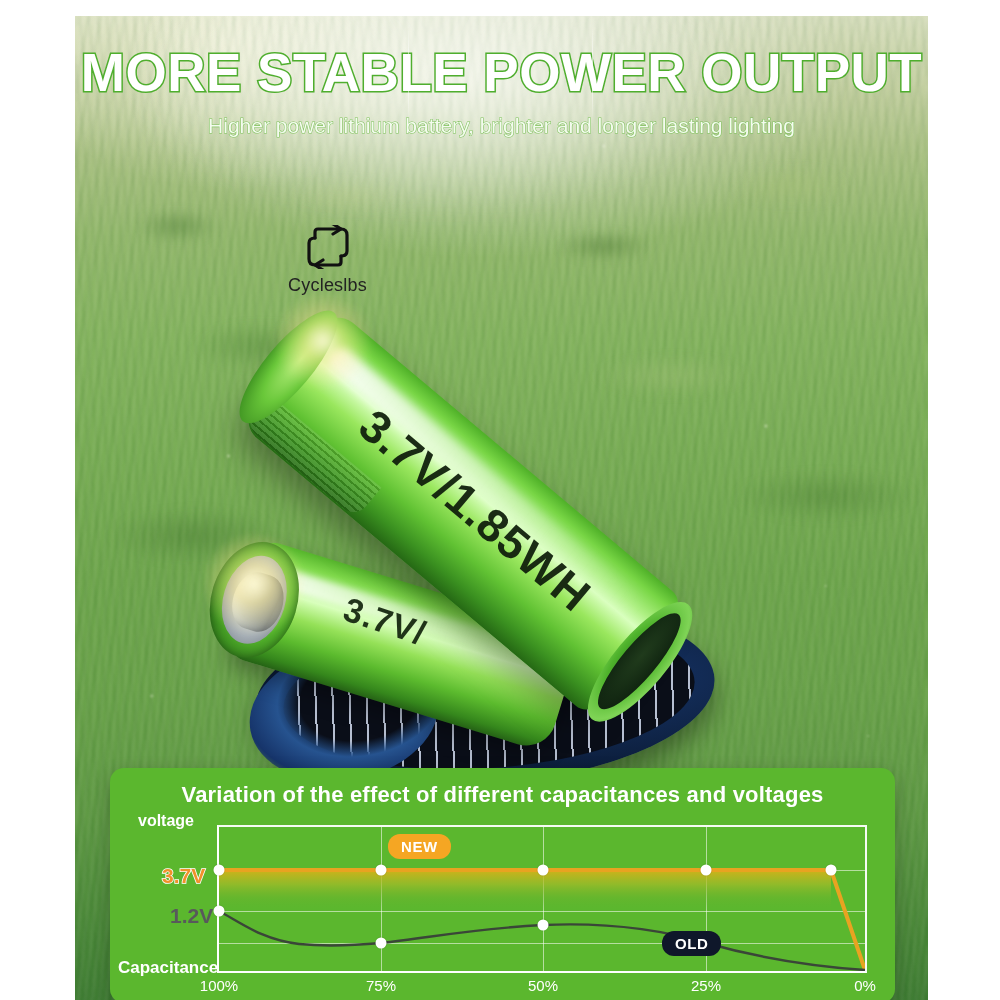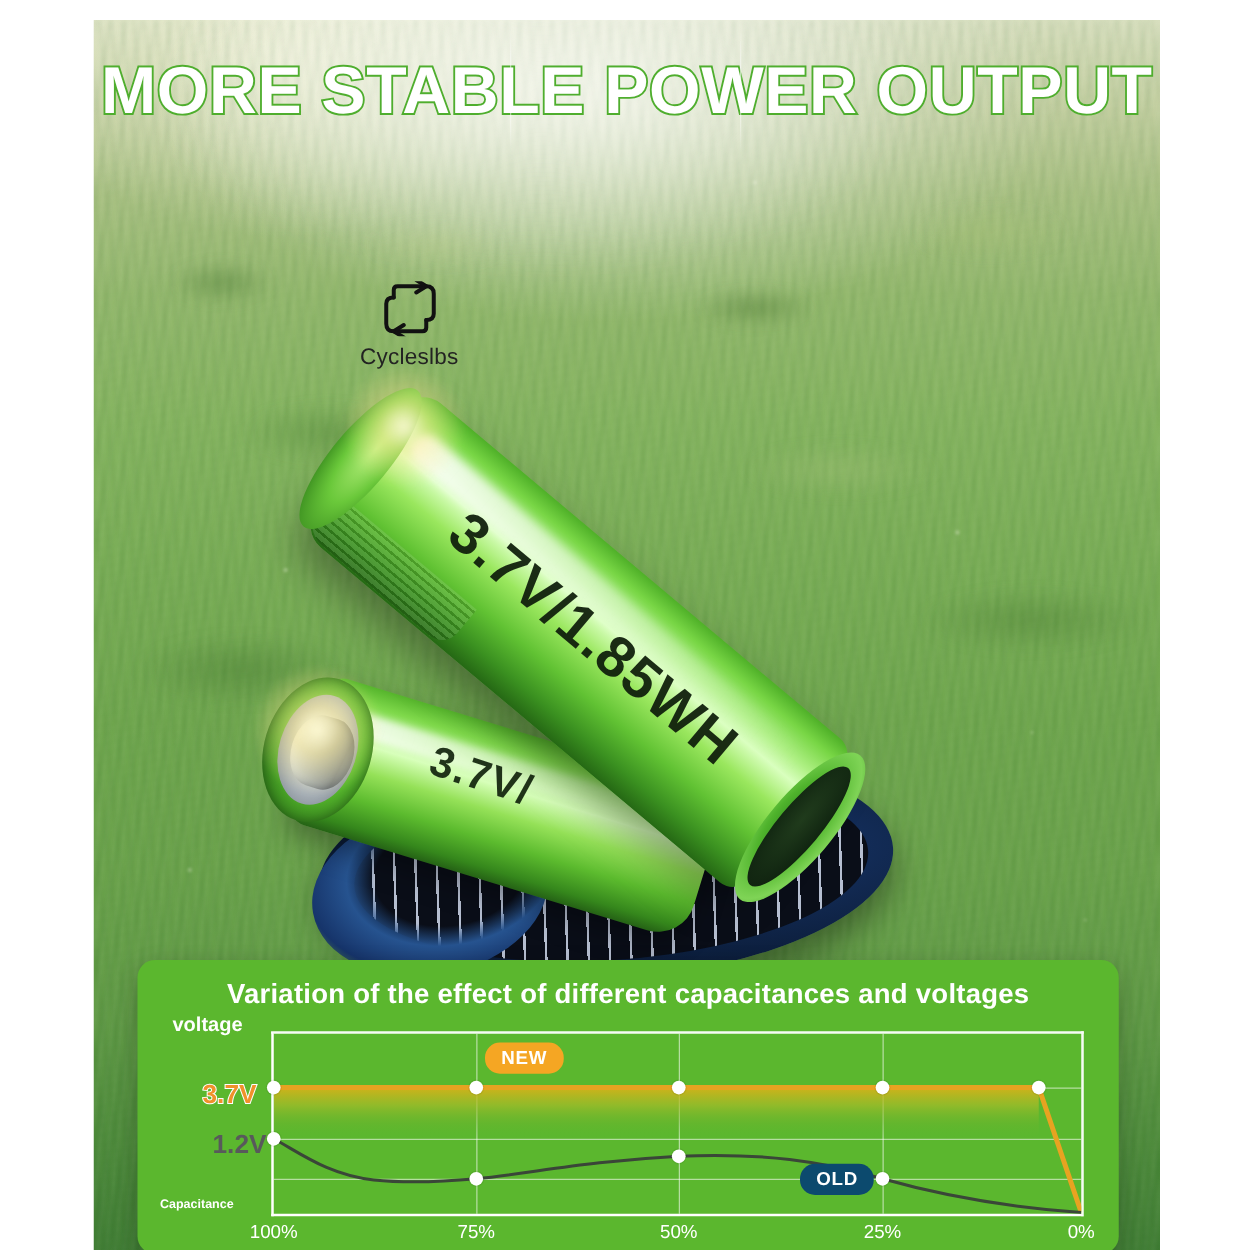--- a/index.html
+++ b/index.html
@@ -235,52 +235,53 @@
     border-left:2px solid #ffffff; border-bottom:2px solid #ffffff;
     border-top:2px solid rgba(255,255,255,.95); border-right:2px solid rgba(255,255,255,.95);
   }
   .gridv{ position:absolute; top:0; width:1px; height:100%; background:rgba(255,255,255,.55); }
   .gridh{ position:absolute; left:0; width:100%; height:1px; background:rgba(255,255,255,.55); }
 
   .axis-y-name{
     position:absolute; left:28px; top:44px; color:#ffffff; font-size:16px; font-weight:bold;
   }
   .axis-x-name{
-    position:absolute; left:18px; top:190px; color:#ffffff; font-size:10px; font-weight:bold;
+    position:absolute; left:8px; top:190px; color:#ffffff; font-size:17px; font-weight:bold;
   }
   .ylab{ position:absolute; font-size:21px; font-weight:bold; }
   .ylab.v37{ left:52px; top:96px; color:#f0912a; -webkit-text-stroke:1.6px #ffffff; paint-order:stroke fill; }
   .ylab.v12{ left:60px; top:136px; color:#58595b; }
   .xlab{ position:absolute; top:209px; font-size:15px; color:#ffffff; transform:translateX(-50%); }
 
   .badge{
     position:absolute; border-radius:12px; color:#ffffff; font-weight:bold; font-size:15px;
     padding:4px 13px; letter-spacing:.6px;
   }
   .badge.new{ background:#f5a623; left:278px; top:66px; }
-  .badge.old{ background:#0c4a6e; left:530px; top:163px; }
+  .badge.old{ background:#0f172a; left:552px; top:163px; }
 
   .dot{
     position:absolute; width:11px; height:11px; border-radius:50%; background:#ffffff;
     transform:translate(-50%,-50%); box-shadow:0 0 0 1px rgba(0,0,0,.06);
   }
 </style>
 </head>
 <body>
 
 <div class="page">
 
   <div class="photo">
     <div class="grass-tex"></div>
     <div class="grass-blobs"></div>
     <div class="grass-specks"></div>
     <div class="sun-haze"></div>
   </div>
 
   <div class="headline">MORE STABLE POWER OUTPUT</div>
+  <div class="subheadline">Higher power lithium battery, brighter and longer lasting lighting</div>
 
   <div class="features">
 
     <div class="feat">
       <div class="ico">
         <svg width="46" height="44" viewBox="0 0 46 44" fill="none" stroke="#111" stroke-width="3.2" stroke-linecap="round" stroke-linejoin="round">
           <path d="M10 13 L10 7 Q10 4 13 4 L33 4"></path>
           <path d="M28 -1 L36 4 L28 9" transform="translate(0,0)"></path>
           <path d="M36 31 L36 37 Q36 40 33 40 L13 40"></path>
           <path d="M18 35 L10 40 L18 45"></path>

